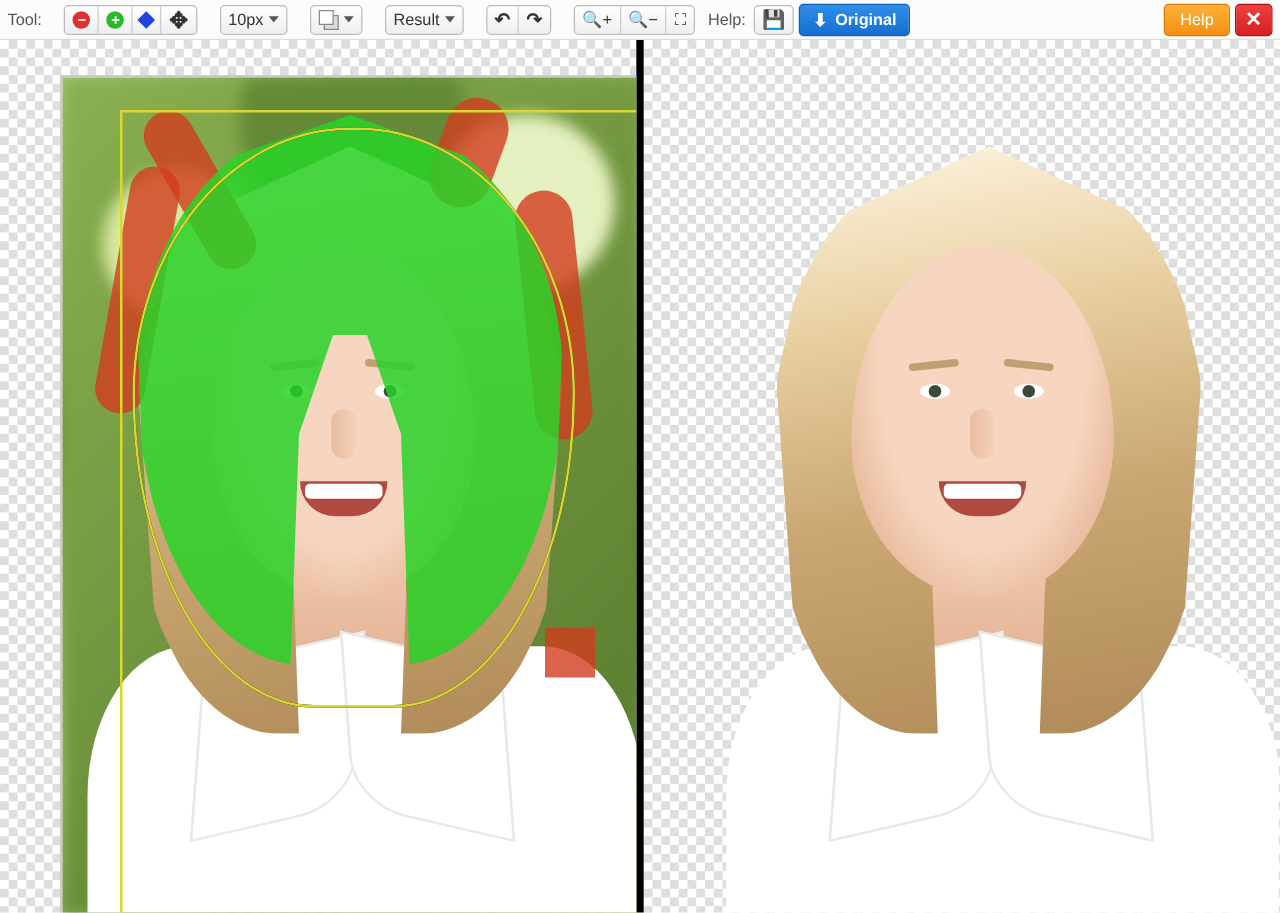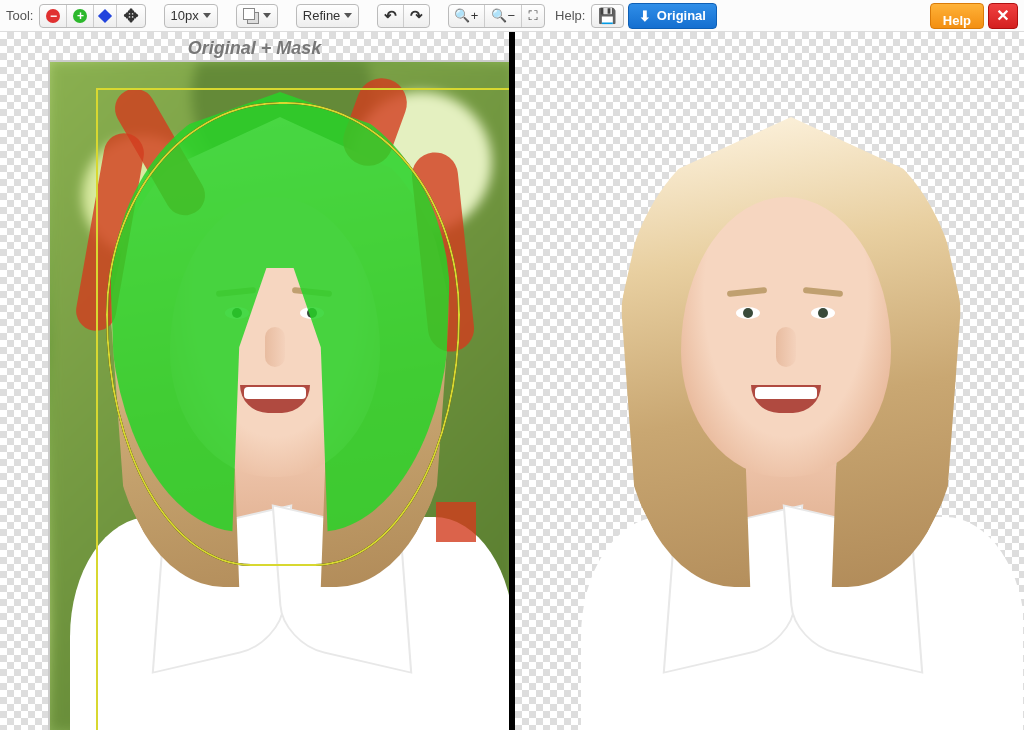--- a/index.html
+++ b/index.html
@@ -1,25 +1,25 @@
 <!DOCTYPE html>
 <html><head>
 <meta charset="utf-8">
 <style>
   html,body{margin:0;padding:0;width:1024px;height:730px;font-family:Arial,Helvetica,sans-serif;font-size:13px;background:#fff;color:#333;overflow:hidden}
   .toolbar{height:31px;display:flex;align-items:center;gap:4px;padding:0 6px;background:#fcfcfc;border-bottom:1px solid #ddd}
-  .tool-label{color:#555;margin-right:2px}
+  .tool-label{color:#555;margin-right:14px}
   .btn-grp{display:flex;border:1px solid #bbb;border-radius:4px;background:linear-gradient(#fff,#eee);overflow:hidden}
   .btn{height:22px;min-width:22px;padding:0 6px;display:flex;align-items:center;justify-content:center;cursor:pointer;border-right:1px solid #ccc;box-sizing:border-box}
   .btn:last-child{border-right:none}
   .caret{display:inline-block;width:0;height:0;border-left:4px solid transparent;border-right:4px solid transparent;border-top:5px solid #555;margin-left:4px}
   .spacer{width:10px}
   .file-label{color:#555;margin-left:6px;margin-right:2px}
   .blue-btn{display:flex;align-items:center;gap:6px;height:24px;padding:0 10px;background:linear-gradient(#2f8ee8,#156fd0);border:1px solid #0e5fb5;border-radius:4px;color:#fff;font-weight:bold;cursor:pointer}
-  .orange-btn{height:24px;padding:0 12px;background:linear-gradient(#ffb238,#f38f12);border:1px solid #d97a08;border-radius:4px;color:#fff;font-weight:bold;cursor:pointer;display:flex;align-items:flex-end}
+  .orange-btn{height:24px;padding:0 12px;background:linear-gradient(#ffb238,#f38f12);border:1px solid #d97a08;border-radius:4px;color:#fff;font-weight:normal;cursor:pointer;display:flex;align-items:center}
   .red-btn{height:24px;width:28px;background:linear-gradient(#f04040,#d42020);border:1px solid #b01010;border-radius:4px;color:#fff;font-weight:bold;cursor:pointer;display:flex;align-items:center;justify-content:center}
   .flex-spacer{flex:1}
   
   .circle-ic{width:14px;height:14px;border-radius:50%;display:flex;align-items:center;justify-content:center;color:#fff;font-size:12px;font-weight:bold;line-height:14px}
   .c-red{background:#e03030}
   .c-green{background:#2cb82c}
   .diamond-ic{width:10px;height:10px;background:#2244dd;transform:rotate(45deg)}
   .move-ic{font-size:18px;color:#333;font-weight:bold}
   .fgbg{position:relative;width:16px;height:16px}
   .fgbg .sq{position:absolute;width:10px;height:10px;border:1px solid #888;background:#fff}
@@ -111,21 +111,21 @@
           <span class="sq front"></span>
         </span>
       <span class="caret"></span>
     </div>
   </div>
 
   <div class="spacer"></div>
 
   <div class="btn-grp">
     <div class="btn" style="min-width:58px">
-        <span>Refine</span>
+        <span>Result</span>
         <span class="caret"></span>
       </div>
   </div>
 
   <div class="spacer"></div>
 
   <div class="btn-grp">
     <div class="btn">
         <span class="undo-ic">↶</span>
       </div>
@@ -168,21 +168,20 @@
     </div>
   <div class="red-btn">
       <span class="x-ic">✕</span>
     </div>
 </div>
 
 <div class="workspace">
 
   <div class="pane">
     <div class="checker"></div>
-    <div class="pane-title">Original + Mask</div>
     <div class="orig-img">
       <div class="blur"></div>
       <div class="person">
         <div class="neck"></div>
         <div class="shirt"></div>
         <div class="collar-l"></div>
           <div class="collar-r"></div>
         <div class="hair"></div>
         <div class="face">
           <div class="brow l"></div>

